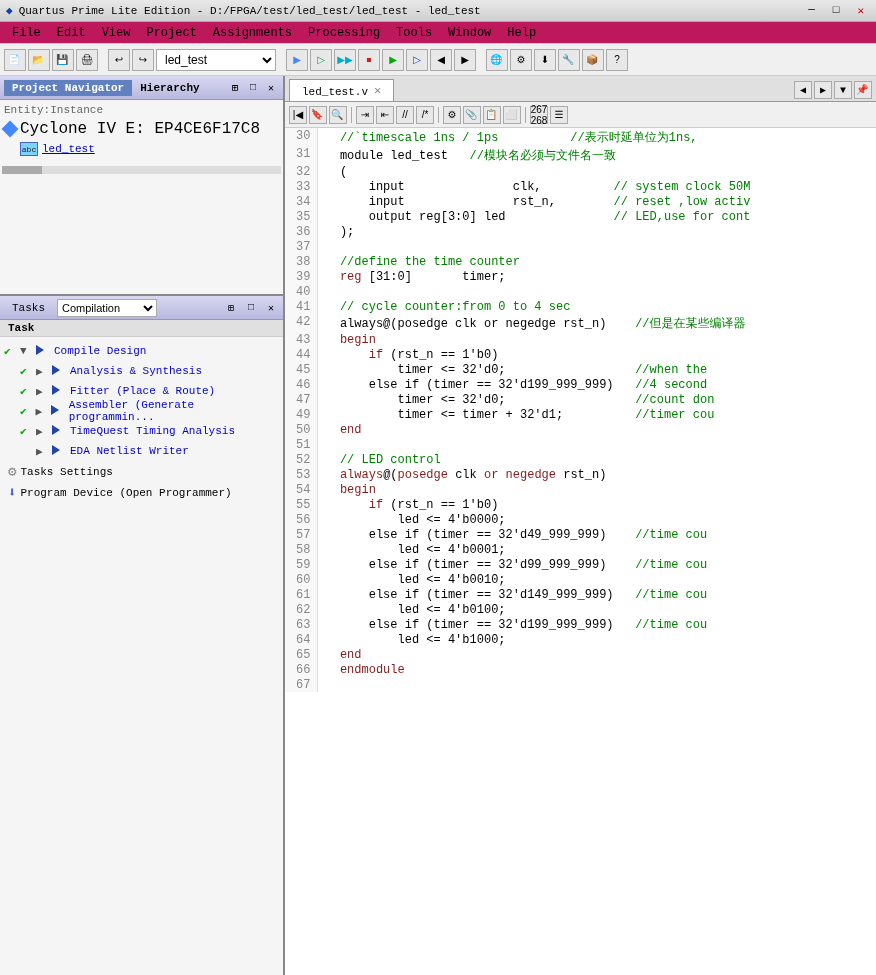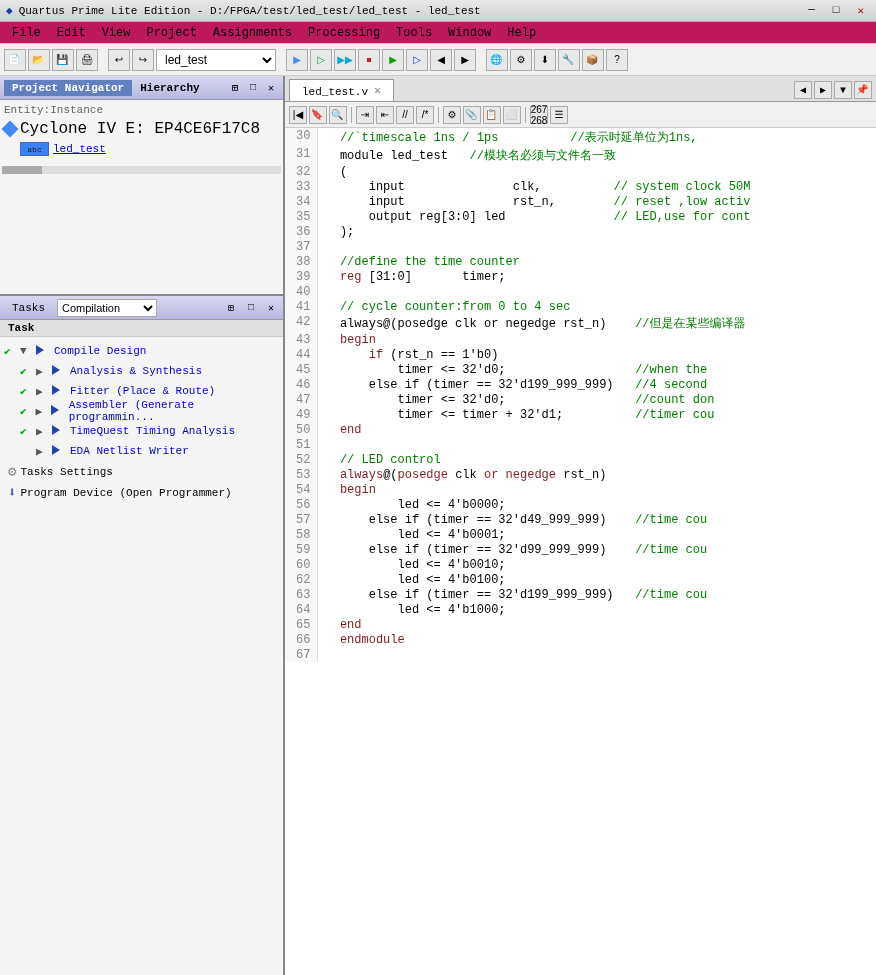--- a/index.html
+++ b/index.html
@@ -288,21 +288,21 @@
           <span class="nav-icon">✕</span>
         </div>
       </div>
       <div id="nav-body">
         <div class="entity-label">Entity:Instance</div>
         <div class="device-row">
           <div class="device-diamond"></div>
           <span class="device-text">Cyclone IV E: EP4CE6F17C8</span>
         </div>
         <div class="instance-row">
-          <div class="inst-icon" style="background:#3b82f6;border:1px solid #4466cc;font-size:8px;color:#222;width:29px;height:14px;">abc</div>
+          <div class="inst-icon" style="background:#7dd3fc;border:1px solid #4466cc;font-size:8px;color:#222;width:18px;height:14px;">abc</div>
           <span class="inst-text inst-link">led_test</span>
         </div>
       </div>
       <div id="nav-scroll">
         <div id="nav-scroll-thumb"></div>
       </div>
     </div>
 
     <div id="tasks-panel">
       <div id="tasks-header">
@@ -514,38 +514,46 @@
             </tr>
             <tr>
               <td class="line-num">53</td>
               <td class="line-code">  <span class="kw">always</span>@(<span class="kw">posedge</span> clk <span class="kw">or</span> <span class="kw">negedge</span> rst_n)</td>
             </tr>
             <tr>
               <td class="line-num">54</td>
               <td class="line-code">  <span class="kw">begin</span></td>
             </tr>
             <tr>
+              <td class="line-num">55</td>
+              <td class="line-code">      <span class="kw">if</span> (rst_n == 1'b0)</td>
+            </tr>
+            <tr>
               <td class="line-num">56</td>
               <td class="line-code">          led &lt;= 4'b0000;</td>
             </tr>
             <tr>
               <td class="line-num">57</td>
               <td class="line-code">      else if (timer == 32'd49_999_999)    <span class="cm">//time cou</span></td>
             </tr>
             <tr>
               <td class="line-num">58</td>
               <td class="line-code">          led &lt;= 4'b0001;</td>
             </tr>
             <tr>
               <td class="line-num">59</td>
               <td class="line-code">      else if (timer == 32'd99_999_999)    <span class="cm">//time cou</span></td>
             </tr>
             <tr>
               <td class="line-num">60</td>
               <td class="line-code">          led &lt;= 4'b0010;</td>
+            </tr>
+            <tr>
+              <td class="line-num">61</td>
+              <td class="line-code">      else if (timer == 32'd149_999_999)   <span class="cm">//time cou</span></td>
             </tr>
             <tr>
               <td class="line-num">62</td>
               <td class="line-code">          led &lt;= 4'b0100;</td>
             </tr>
             <tr>
               <td class="line-num">63</td>
               <td class="line-code">      else if (timer == 32'd199_999_999)   <span class="cm">//time cou</span></td>
             </tr>
             <tr>

